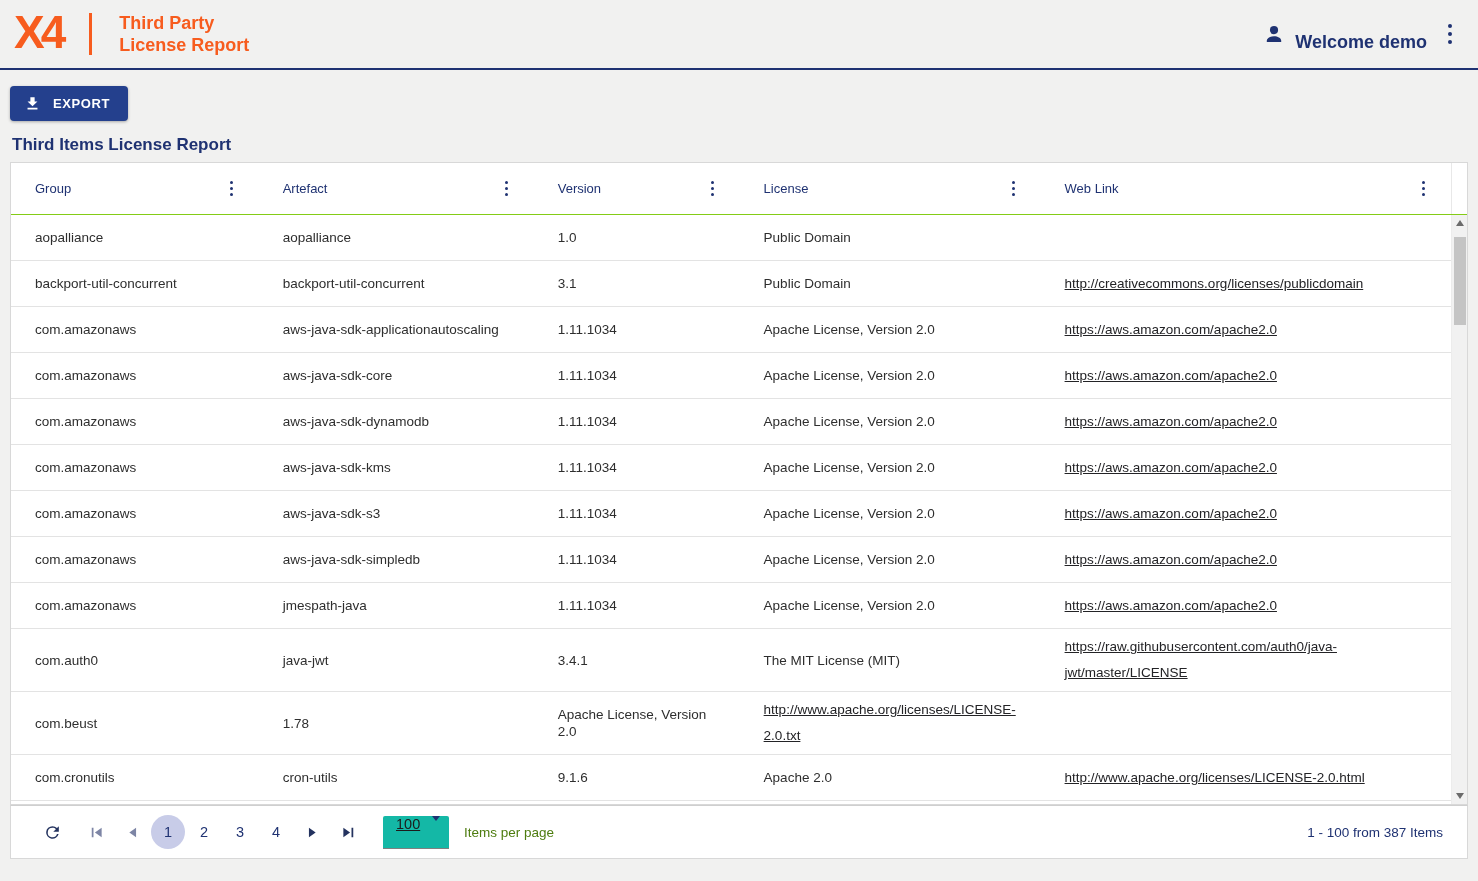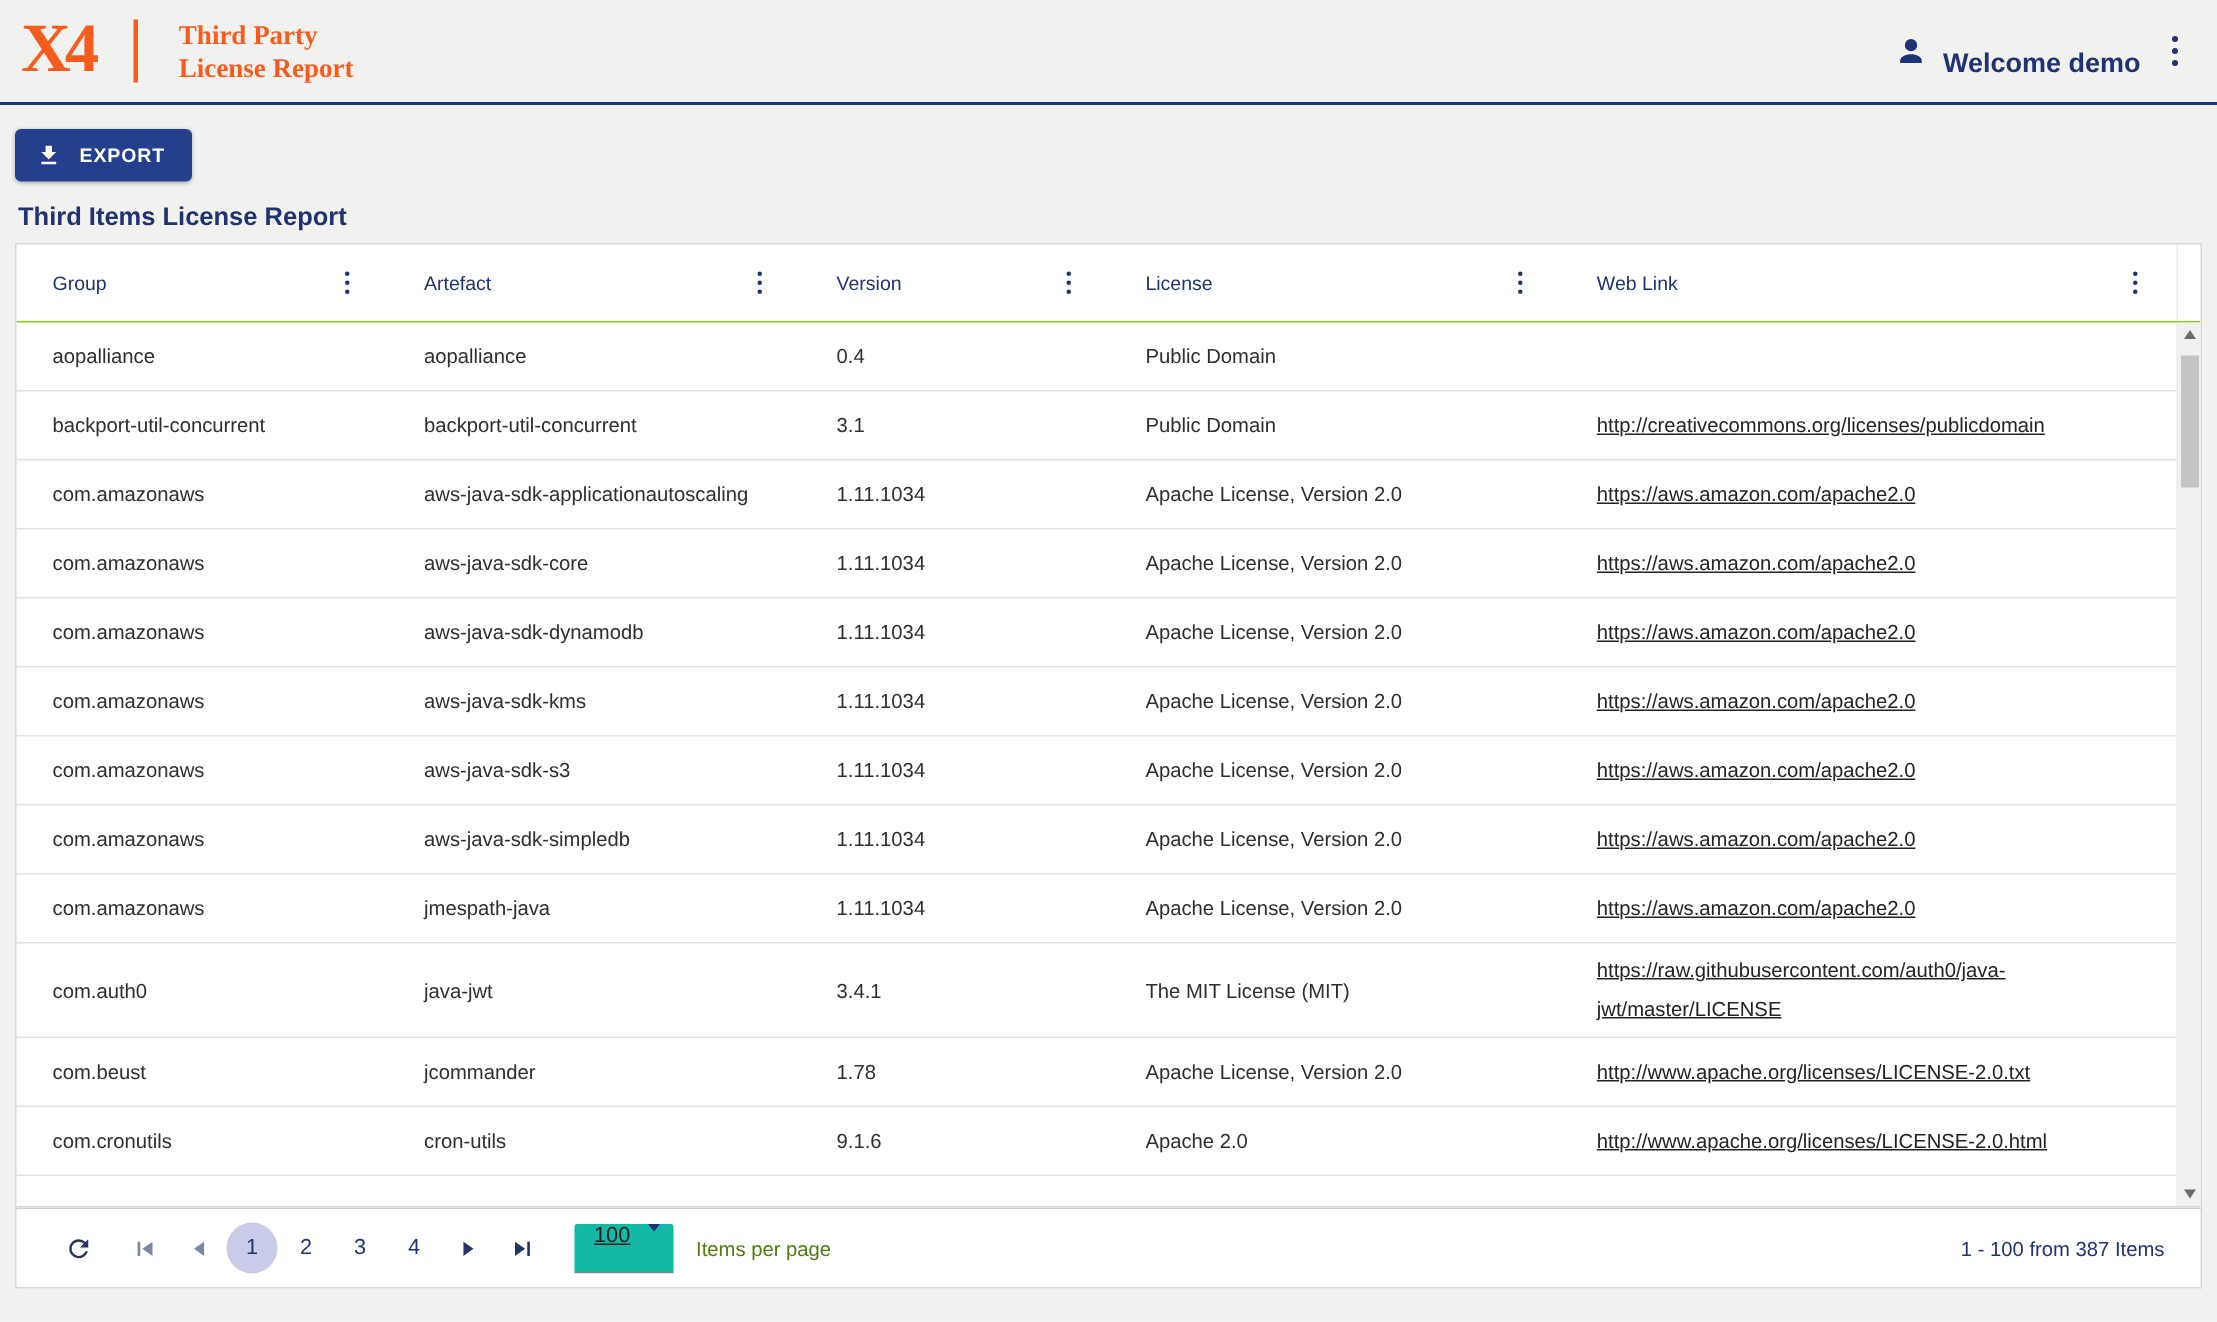--- a/index.html
+++ b/index.html
@@ -10,21 +10,21 @@
     color: #2e2e2e;
   }
   
   .app-header {
     height: 70px;
     border-bottom: 2px solid #1f3272;
     display: flex; align-items: center; justify-content: space-between;
     padding: 0 22px 0 14px;
     background: #f1f1f0;
   }
-  .logo-wrap { display:flex; align-items:center; gap:27px;font-family:Liberation Serif, serif; }
+  .logo-wrap { display:flex; align-items:center; gap:27px; }
   .logo-text {
     color:#f75c1e; font-size:46px; font-weight:bold; letter-spacing:-4px;
     line-height:1; padding-bottom:4px;
   }
   .logo-divider { width:3px; height:42px; background:#f75c1e; }
   .app-title { color:#f75c1e; font-weight:bold; font-size:18px; line-height:1.25; }
   .user-area { display:flex; align-items:center; gap:9px; }
   .welcome-text { color:#1f3272; font-weight:bold; font-size:18px;margin-top:16px; }
   .kebab { display:inline-flex; flex-direction:column; align-items:center; cursor:pointer; padding:2px 4px; }
   .kebab i { display:block; width:4px; height:4px; border-radius:50%; background:#1f3272; margin:1.8px 0; }
@@ -180,21 +180,21 @@
           </span>
       </div>
     </div>
     <div class="thead-spacer"></div>
   </div>
   <div class="tbody">
     <div class="rows-area">
   <div class="trow grid-cols">
     <div class="cell">aopalliance</div>
     <div class="cell">aopalliance</div>
-    <div class="cell">0.4</div>
+    <div class="cell">1.0</div>
     <div class="cell">Public Domain</div>
     <div class="cell cell-link"></div>
   </div>
 
   <div class="trow grid-cols">
     <div class="cell">backport-util-concurrent</div>
     <div class="cell">backport-util-concurrent</div>
     <div class="cell">3.1</div>
     <div class="cell">Public Domain</div>
     <div class="cell cell-link"><a href="#">http://creativecommons.org/licenses/publicdomain</a></div>
@@ -259,21 +259,20 @@
   <div class="trow grid-cols">
     <div class="cell">com.auth0</div>
     <div class="cell">java-jwt</div>
     <div class="cell">3.4.1</div>
     <div class="cell">The MIT License (MIT)</div>
     <div class="cell cell-link"><a href="#">https://raw.githubusercontent.com/auth0/java-jwt/master/LICENSE</a></div>
   </div>
 
   <div class="trow grid-cols">
     <div class="cell">com.beust</div>
-    <div class="cell">jcommander</div>
     <div class="cell">1.78</div>
     <div class="cell">Apache License, Version 2.0</div>
     <div class="cell cell-link"><a href="#">http://www.apache.org/licenses/LICENSE-2.0.txt</a></div>
   </div>
 
   <div class="trow grid-cols">
     <div class="cell">com.cronutils</div>
     <div class="cell">cron-utils</div>
     <div class="cell">9.1.6</div>
     <div class="cell">Apache 2.0</div>

